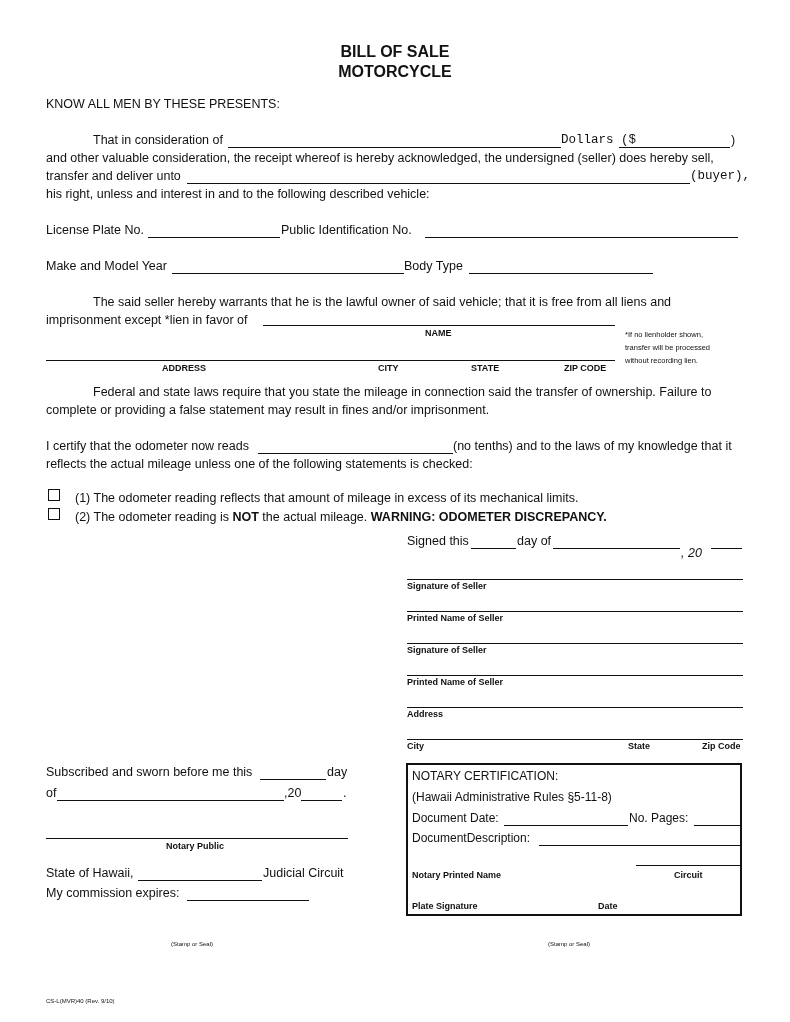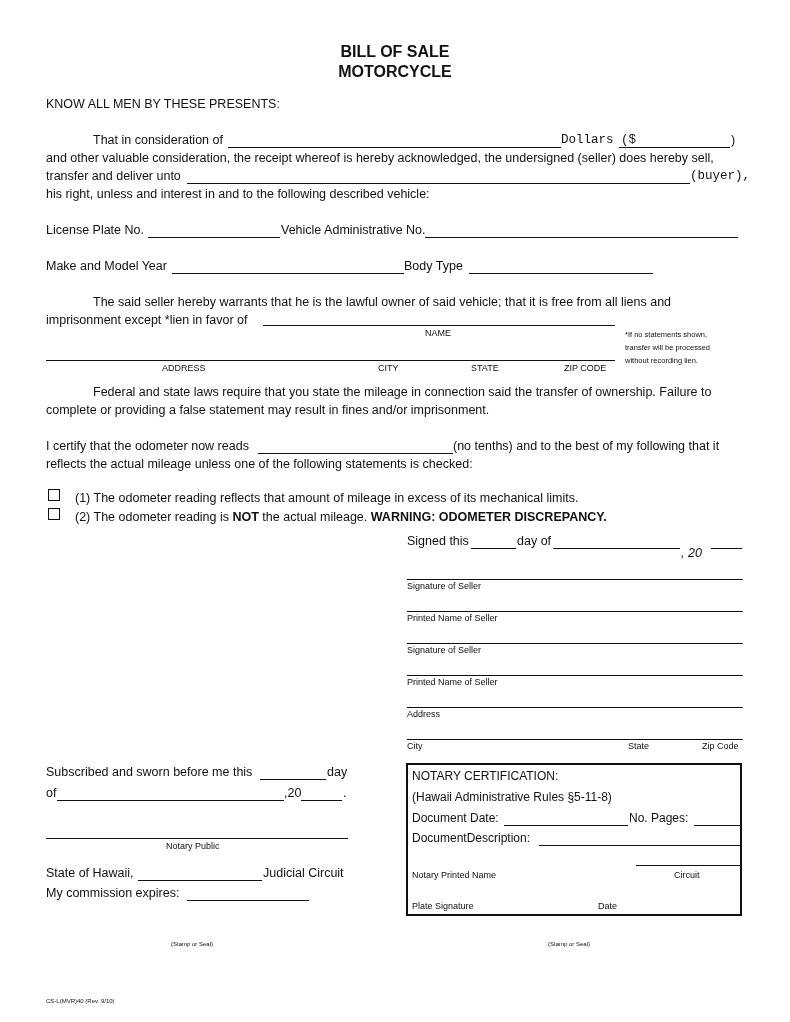--- a/index.html
+++ b/index.html
@@ -1,21 +1,21 @@
 <!DOCTYPE html>
 <html><head>
 <meta charset="utf-8">
 <style>
   * { box-sizing: border-box; margin: 0; padding: 0; }
   html, body { width: 790px; height: 1022px; background: #fff; }
   body { position: relative; font-family: "Liberation Sans", sans-serif; color: #111; overflow: hidden; }
   .abs { position: absolute; white-space: nowrap; }
   .t13 { font-size: 12.5px; line-height: 15px; }
   .t12 { font-size: 12px; line-height: 14px; }
-  .t9 { font-size: 9px; line-height: 11px; }
+  .t9 { font-size: 9px; line-height: 11px; font-weight: bold; }
   .t8 { font-size: 7.5px; line-height: 9px; }
   .t6 { font-size: 6px; line-height: 8px; }
   .title { font-size: 16px; font-weight: bold; line-height: 20px; text-align: center; left: 0; width: 790px; }
   .line { position: absolute; border-bottom: 1.3px solid #111; height: 0; }
   .thin { border-bottom-width: 1px; }
   .cb { position: absolute; width: 12px; height: 12px; border: 1.6px solid #111; background: #fff; }
   b { font-weight: bold; }
   .notary-box { position: absolute; left: 406px; top: 763px; width: 336px; height: 153px; border: 2px solid #111; }
 </style>
 </head>
@@ -33,49 +33,49 @@
 <div class="abs t13" style="left:731px; top:133px;">)</div>
 
 <div class="abs t13" style="left:46px; top:151px;">and other valuable consideration, the receipt whereof is hereby acknowledged, the undersigned (seller) does hereby sell,</div>
 <div class="abs t13" style="left:46px; top:169px;">transfer and deliver unto</div>
 <div class="line" style="left:187px; top:169px; width:503px; height:15px;"></div>
 <div class="abs t13" style="left:690px; top:169px;font-family:Liberation Mono, monospace;">(buyer),</div>
 <div class="abs t13" style="left:46px; top:187px;">his right, unless and interest in and to the following described vehicle:</div>
 
 <div class="abs t13" style="left:46px; top:223px;">License Plate No.</div>
 <div class="line" style="left:148px; top:223px; width:132px; height:15px;"></div>
-<div class="abs t13" style="left:281px; top:223px;">Vehicle Administrative No.</div>
+<div class="abs t13" style="left:281px; top:223px;">Public Identification No.</div>
 <div class="line" style="left:425px; top:223px; width:313px; height:15px;"></div>
 
 <div class="abs t13" style="left:46px; top:259px;">Make and Model Year</div>
 <div class="line" style="left:172px; top:259px; width:232px; height:15px;"></div>
 <div class="abs t13" style="left:404px; top:259px;">Body Type</div>
 <div class="line" style="left:469px; top:259px; width:184px; height:15px;"></div>
 
 <div class="abs t13" style="left:93px; top:295px;">The said seller hereby warrants that he is the lawful owner of said vehicle; that it is free from all liens and</div>
 <div class="abs t13" style="left:46px; top:313px;">imprisonment except *lien in favor of</div>
 <div class="line" style="left:263px; top:311px; width:352px; height:15px;"></div>
 <div class="abs t9" style="left:425px; top:328px;">NAME</div>
 
 <div class="line" style="left:46px; top:346px; width:569px; height:15px;"></div>
 <div class="abs t9" style="left:162px; top:363px;">ADDRESS</div>
 <div class="abs t9" style="left:378px; top:363px;">CITY</div>
 <div class="abs t9" style="left:471px; top:363px;">STATE</div>
 <div class="abs t9" style="left:564px; top:363px;">ZIP CODE</div>
 
-<div class="abs t8" style="left:625px; top:330px;">*If no statements shown,</div>
+<div class="abs t8" style="left:625px; top:330px;">*If no lienholder shown,</div>
 <div class="abs t8" style="left:625px; top:343px;">transfer will be processed</div>
 <div class="abs t8" style="left:625px; top:356px;">without recording lien.</div>
 
 <div class="abs t13" style="left:93px; top:385px;">Federal and state laws require that you state the mileage in connection said the transfer of ownership. Failure to</div>
 <div class="abs t13" style="left:46px; top:403px;">complete or providing a false statement may result in fines and/or imprisonment.</div>
 
 <div class="abs t13" style="left:46px; top:439px;">I certify that the odometer now reads</div>
 <div class="line" style="left:258px; top:439px; width:195px; height:15px;"></div>
-<div class="abs t13" style="left:453px; top:439px;">(no tenths) and to the best of my following that it</div>
+<div class="abs t13" style="left:453px; top:439px;">(no tenths) and to the laws of my knowledge that it</div>
 <div class="abs t13" style="left:46px; top:457px;">reflects the actual mileage unless one of the following statements is checked:</div>
 
 <div class="cb" style="left:48px; top:489px;"></div>
 <div class="abs t13" style="left:75px; top:491px;">(1) The odometer reading reflects that amount of mileage in excess of its mechanical limits.</div>
 <div class="cb" style="left:48px; top:508px;"></div>
 <div class="abs t13" style="left:75px; top:510px;"><span>(2) The odometer reading is </span><b>NOT</b><span> the actual mileage. </span><b>WARNING: ODOMETER DISCREPANCY.</b></div>
 
 <div class="abs t13" style="left:407px; top:534px;">Signed this</div>
 <div class="line" style="left:471px; top:534px; width:45px; height:15px;"></div>
 <div class="abs t13" style="left:517px; top:534px;">day of</div>

